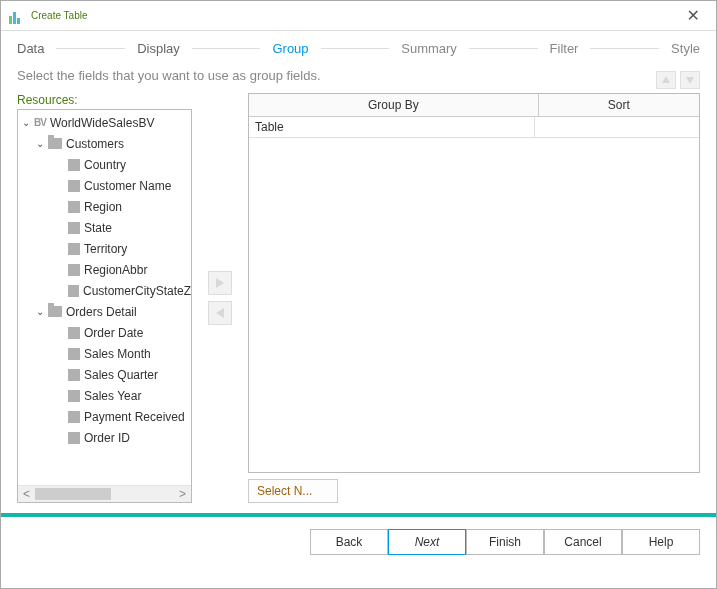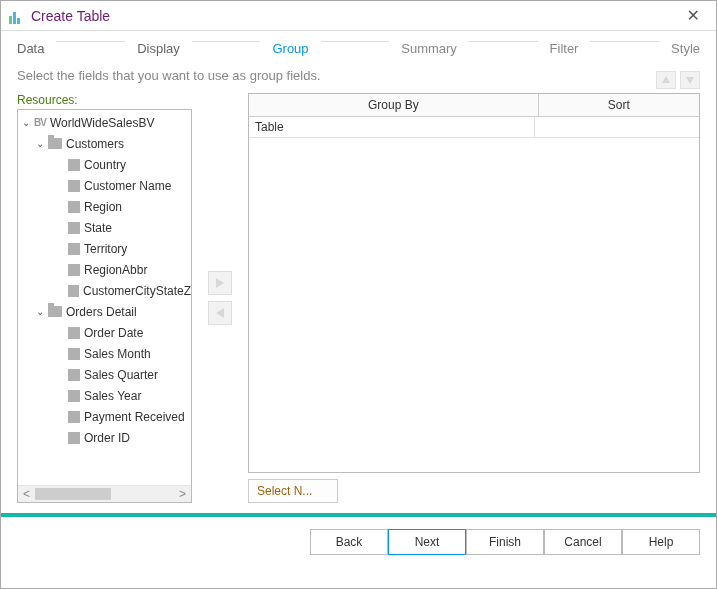--- a/index.html
+++ b/index.html
@@ -4,24 +4,24 @@
 <style>
 * { box-sizing: border-box; margin: 0; padding: 0; }
 body { font-family: "Segoe UI", Tahoma, sans-serif; font-size: 12px; color: #333; background: #fff; width: 717px; height: 589px; border: 1px solid #aaa; overflow: hidden; }
 
 .titlebar { display: flex; align-items: center; height: 30px; padding: 0 8px; border-bottom: 1px solid #ddd; }
 .titlebar .app-icon { width: 16px; height: 16px; margin-right: 6px; display: flex; align-items: flex-end; gap: 1px; }
 .titlebar .app-icon .bar { width: 3px; background: #4db6e0; }
 .titlebar .app-icon .b1 { height: 8px; background: #6dc97a; }
 .titlebar .app-icon .b2 { height: 12px; }
 .titlebar .app-icon .b3 { height: 6px; }
-.titlebar .title { font-size: 14px; color: #701a75; text-align: right; }
+.titlebar .title { font-size: 10px; color: #4d7c0f; text-align: right; }
 .titlebar .close { margin-left: auto; font-size: 16px; color: #555; padding: 4px 8px; cursor: pointer; }
 
-.steps { display: flex; align-items: flex-start; padding: 10px 16px 6px; gap: 0; }
+.steps { display: flex; align-items: center; padding: 10px 16px 6px; gap: 0; }
 .step { font-size: 13px; color: #888; cursor: pointer; white-space: nowrap; }
 .step.active { color: #0099e5; font-weight: 500; }
 .step.done { color: #666; }
 .sep { flex: 1; height: 1px; background: #ddd; margin: 0 12px; }
 
 .instruction { padding: 6px 16px 10px; color: #888; font-size: 13px; }
 
 .content { display: flex; padding: 0 16px 10px; gap: 10px; height: 420px; }
 
 .left { width: 175px; display: flex; flex-direction: column; }
@@ -64,21 +64,21 @@
 .grid-body { flex: 1; background: #fff; }
 .grid-row { display: flex; border-bottom: 1px solid #e0e0e0; }
 .gc { padding: 3px 6px; font-size: 12px; }
 .gc1 { flex: 1.8; border-right: 1px solid #e0e0e0; }
 .gc2 { flex: 1; }
 
 .select-n { margin-top: 6px; width: 90px; height: 24px; border: 1px solid #ccc; background: #fdfdfd; color: #a16207; font-size: 12px; padding: 2px 8px; cursor: pointer; text-align: left; }
 
 .footer { display: flex; justify-content: flex-end; padding: 12px 16px 16px; border-top: 4px solid #14b8a6; }
 .btn { width: 78px; height: 26px; border: 1px solid #bbb; background: #fff; font-size: 12px; color: #333; cursor: pointer; }
-.btn.primary { border: 1px solid #0099e5; }
+.btn.primary { border: 1px solid #0099e5; font-style: italic; }
 </style>
 </head>
 <body>
 
 <div class="titlebar">
   <span class="app-icon">
     <span class="bar b1"></span>
       <span class="bar b2"></span>
       <span class="bar b3"></span>
   </span>

